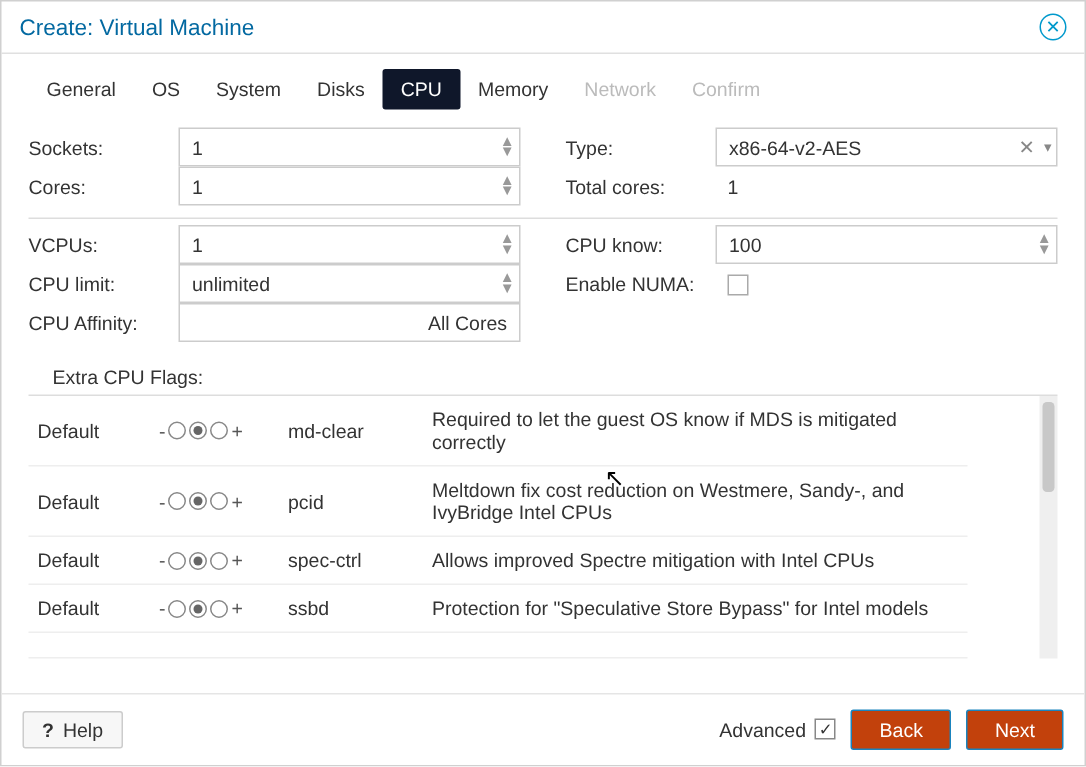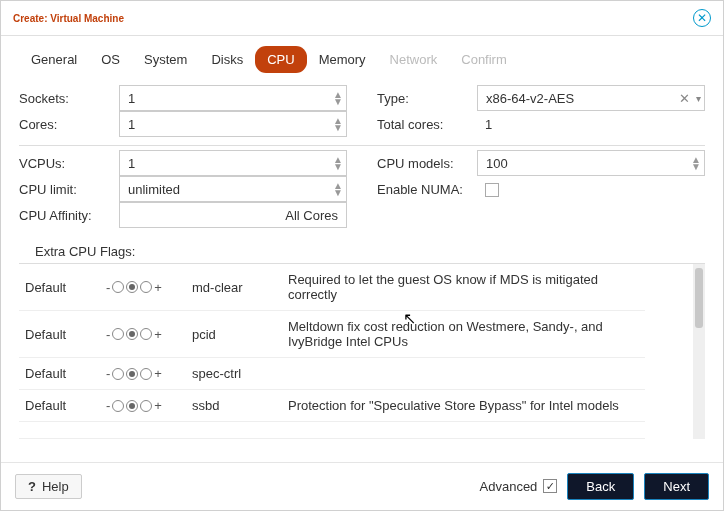--- a/index.html
+++ b/index.html
@@ -21,23 +21,23 @@
   border: 1px solid #d0d0d0;
 }
 .titlebar {
   display: flex;
   justify-content: space-between;
   align-items: center;
   padding: 8px 12px;
   border-bottom: 1px solid #e0e0e0;
 }
 .title {
-  color: #c2410c;
-  font-size: 10px;
-  font-weight: 700;
+  color: #0369a1;
+  font-size: 15px;
+  font-weight: 400;
 }
 .close-btn {
   width: 18px;
   height: 18px;
   border: 1.5px solid #0099cc;
   border-radius: 50%;
   display: flex;
   align-items: center;
   justify-content: center;
   cursor: pointer;
@@ -51,23 +51,22 @@
   padding: 10px 18px 8px;
   align-items: center;
 }
 .tab {
   padding: 6px 12px;
   cursor: pointer;
   color: #333;
   border-radius: 2px;
 }
 .tab.active {
-  background: #c2410c;
+  background: #0f172a;
   color: #fff;
-  border-radius: 11px;
 }
 .tab.disabled {
   color: #bbb;
   cursor: default;
 }
 .body {
   flex: 1;
   padding: 4px 18px 0;
   overflow: auto;
   position: relative;
@@ -220,21 +219,21 @@
 .adv-chk {
   width: 14px; height: 14px;
   border: 1px solid #888;
   display: inline-flex;
   align-items: center;
   justify-content: center;
   font-size: 11px;
   color: #333;
 }
 .btn-primary {
-  background: #0f172a;
+  background: #c2410c;
   color: #fff;
   border: 1px solid #1a84be;
   padding: 5px 18px;
   border-radius: 2px;
   cursor: pointer;
 }
 </style>
 </head>
 <body>
 
@@ -284,21 +283,21 @@
       <div class="static-val">1</div>
 
       <hr class="hr">
 
       <div class="form-label">VCPUs:</div>
       <div class="field-wrap">
         <input class="spinner" value="1" style="">
         <div class="spin-ctrl">▲<br>▼</div>
       </div>
       <div></div>
-      <div class="form-label">CPU models:</div>
+      <div class="form-label">CPU know:</div>
       <div class="field-wrap">
         <input class="spinner" value="100" style="">
         <div class="spin-ctrl">▲<br>▼</div>
       </div>
 
       <div class="form-label">CPU limit:</div>
       <div class="field-wrap">
         <input class="spinner" value="unlimited" style="">
         <div class="spin-ctrl">▲<br>▼</div>
       </div>
@@ -328,20 +327,21 @@
         <div class="flag-row">
           <div class="flag-default">Default</div>
           <div class="flag-toggle">- <span class="radio"></span><span class="radio sel"></span><span class="radio"></span> +</div>
           <div class="flag-name">pcid</div>
           <div class="flag-desc">Meltdown fix cost reduction on Westmere, Sandy-, and IvyBridge Intel CPUs</div>
         </div>
         <div class="flag-row">
           <div class="flag-default">Default</div>
           <div class="flag-toggle">- <span class="radio"></span><span class="radio sel"></span><span class="radio"></span> +</div>
           <div class="flag-name">spec-ctrl</div>
+          <div class="flag-desc">Allows improved Spectre mitigation with Intel CPUs</div>
         </div>
         <div class="flag-row">
           <div class="flag-default">Default</div>
           <div class="flag-toggle">- <span class="radio"></span><span class="radio sel"></span><span class="radio"></span> +</div>
           <div class="flag-name">ssbd</div>
           <div class="flag-desc">Protection for "Speculative Store Bypass" for Intel models</div>
         </div>
         <div class="flag-row">
           
           

